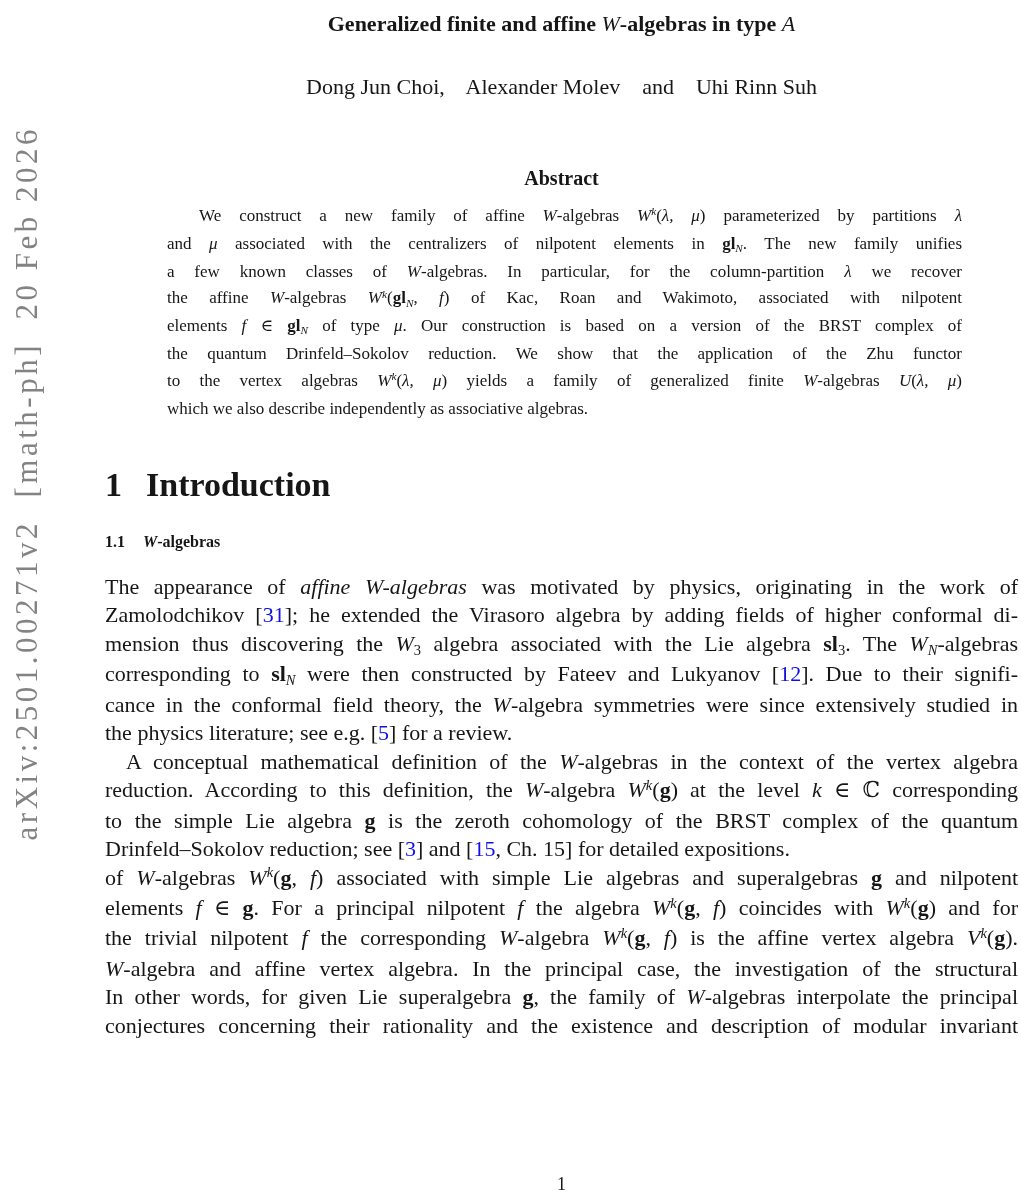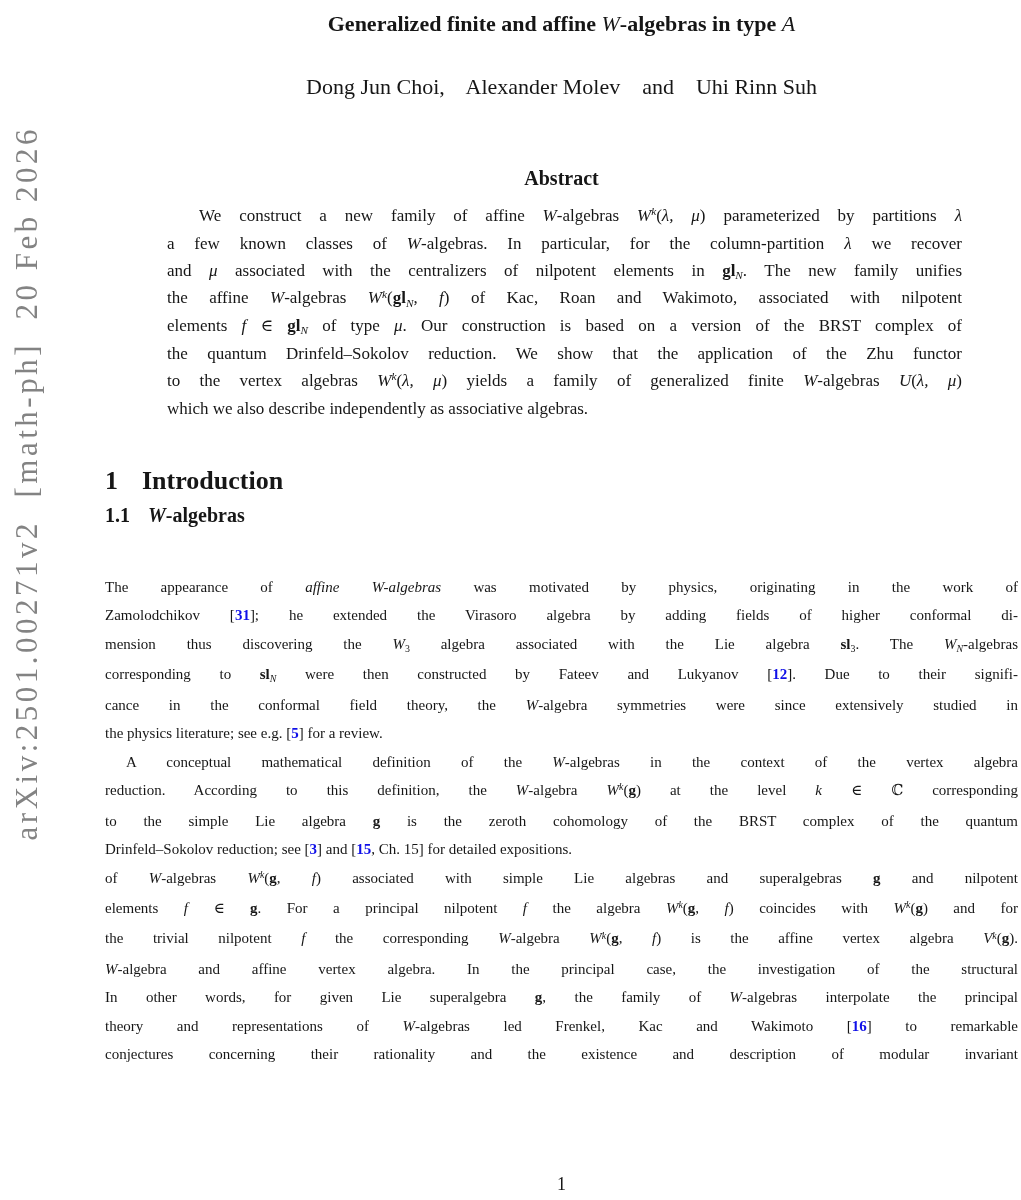--- a/index.html
+++ b/index.html
@@ -43,46 +43,46 @@
     position:absolute;top:167px;left:105px;width:913px;
     text-align:center;font-size:20px;font-weight:bold;
   }
   .abstract-body{
     position:absolute;top:203px;left:167px;width:795px;
     font-size:17px;
   }
   .abstract-body .line{line-height:26.8px;}
   .sec1{
     position:absolute;top:466px;left:105px;width:913px;
-    font-size:26px;font-weight:bold;
+    font-size:34px;font-weight:bold;
   }
   .sec11{
-    position:absolute;top:504px;left:105px;width:913px;
-    font-size:20px;font-weight:bold;
+    position:absolute;top:533px;left:105px;width:913px;
+    font-size:16px;font-weight:bold;
   }
   .sec11 .seg.i{font-weight:bold;font-style:italic;}
   .secgap1{display:inline-block;width:24px;}
   .secgap2{display:inline-block;width:18px;}
   .bodytext{
     position:absolute;top:573px;left:105px;width:913px;
-    font-size:15px;
+    font-size:22px;
   }
   .bodytext .line{line-height:28.45px;}
   .line{
     text-align:justify;
     text-align-last:justify;
   }
   .line.nojust{text-align:center;text-align-last:left;}
   .ind{display:inline-block;width:21px;}
   .abstract-body .ind{width:32px;}
   .seg.i{font-style:italic;}
   .seg.sup{font-style:italic;font-size:66%;position:relative;top:-0.5em;}
   .seg.subi{font-style:italic;font-size:66%;position:relative;top:0.28em;}
   .seg.sub{font-size:66%;position:relative;top:0.28em;}
-  .seg.ref{color:var(--link);font-weight:bold;}
+  .seg.ref{color:var(--link);}
   .seg.frak{font-weight:bold;}
   .seg.bb{font-family:"DejaVu Serif","DejaVu Sans",serif;}
   .pageno{
     position:absolute;top:1174px;left:105px;width:913px;
     text-align:center;font-size:18px;
   }
 </style>
 </head>
 <body>
 
@@ -93,22 +93,22 @@
   </div>
 
   <div class="title"><span class="seg">Generalized finite and affine </span><span class="seg i">W</span><span class="seg">-algebras in type </span><span class="seg i">A</span></div>
 
   <div class="authors">Dong Jun Choi,    Alexander Molev    and    Uhi Rinn Suh</div>
 
   <div class="abstract-heading">Abstract</div>
 
   <div class="abstract-body">
       <div class="line"><span class="ind"></span><span class="seg">We construct a new family of affine </span><span class="seg i">W</span><span class="seg">-algebras </span><span class="seg i">W</span><span class="seg sup">k</span><span class="seg">(</span><span class="seg i">λ, μ</span><span class="seg">)</span><span class="seg"> parameterized by partitions </span><span class="seg i">λ</span></div>
+      <div class="line"><span class="seg">and </span><span class="seg i">μ</span><span class="seg"> associated with the centralizers of nilpotent elements in </span><span class="seg frak">gl</span><span class="seg subi">N</span><span class="seg">. The new family unifies</span></div>
       <div class="line"><span class="seg">a few known classes of </span><span class="seg i">W</span><span class="seg">-algebras. In particular, for the column-partition </span><span class="seg i">λ</span><span class="seg"> we recover</span></div>
-      <div class="line"><span class="seg">and </span><span class="seg i">μ</span><span class="seg"> associated with the centralizers of nilpotent elements in </span><span class="seg frak">gl</span><span class="seg subi">N</span><span class="seg">. The new family unifies</span></div>
       <div class="line"><span class="seg">the affine </span><span class="seg i">W</span><span class="seg">-algebras </span><span class="seg i">W</span><span class="seg sup">k</span><span class="seg">(</span><span class="seg frak">gl</span><span class="seg subi">N</span><span class="seg">, </span><span class="seg i">f</span><span class="seg">)</span><span class="seg"> of Kac, Roan and Wakimoto, associated with nilpotent</span></div>
       <div class="line"><span class="seg">elements </span><span class="seg i">f</span><span class="seg"> ∈ </span><span class="seg frak">gl</span><span class="seg subi">N</span><span class="seg"> of type </span><span class="seg i">μ</span><span class="seg">. Our construction is based on a version of the BRST complex of</span></div>
       <div class="line"><span class="seg">the quantum Drinfeld–Sokolov reduction. We show that the application of the Zhu functor</span></div>
       <div class="line"><span class="seg">to the vertex algebras </span><span class="seg i">W</span><span class="seg sup">k</span><span class="seg">(</span><span class="seg i">λ, μ</span><span class="seg">)</span><span class="seg"> yields a family of generalized finite </span><span class="seg i">W</span><span class="seg">-algebras </span><span class="seg i">U</span><span class="seg">(</span><span class="seg i">λ, μ</span><span class="seg">)</span></div>
       <div class="line nojust"><span class="seg">which we also describe independently as associative algebras.</span></div>
     </div>
 
   <div class="sec1">
     <span>1</span><span class="secgap1"></span><span>Introduction</span>
   </div>
@@ -131,20 +131,19 @@
         <div class="line"><span class="seg">reduction. According to this definition, the </span><span class="seg i">W</span><span class="seg">-algebra </span><span class="seg i">W</span><span class="seg sup">k</span><span class="seg">(</span><span class="seg frak">g</span><span class="seg">) at the level </span><span class="seg i">k</span><span class="seg"> ∈ </span><span class="seg bb">ℂ</span><span class="seg"> corresponding</span></div>
         <div class="line"><span class="seg">to the simple Lie algebra </span><span class="seg frak">g</span><span class="seg"> is the zeroth cohomology of the BRST complex of the quantum</span></div>
         <div class="line nojust"><span class="seg">Drinfeld–Sokolov reduction; see [</span><span class="seg ref">3</span><span class="seg">] and [</span><span class="seg ref">15</span><span class="seg">, Ch. 15] for detailed expositions.</span></div>
       </div>
     <div>
         <div class="line"><span class="seg">of </span><span class="seg i">W</span><span class="seg">-algebras </span><span class="seg i">W</span><span class="seg sup">k</span><span class="seg">(</span><span class="seg frak">g</span><span class="seg">, </span><span class="seg i">f</span><span class="seg">) associated with simple Lie algebras and superalgebras </span><span class="seg frak">g</span><span class="seg"> and nilpotent</span></div>
         <div class="line"><span class="seg">elements </span><span class="seg i">f</span><span class="seg"> ∈ </span><span class="seg frak">g</span><span class="seg">. For a principal nilpotent </span><span class="seg i">f</span><span class="seg"> the algebra </span><span class="seg i">W</span><span class="seg sup">k</span><span class="seg">(</span><span class="seg frak">g</span><span class="seg">, </span><span class="seg i">f</span><span class="seg">)</span><span class="seg"> coincides with </span><span class="seg i">W</span><span class="seg sup">k</span><span class="seg">(</span><span class="seg frak">g</span><span class="seg">)</span><span class="seg"> and for</span></div>
         <div class="line"><span class="seg">the trivial nilpotent </span><span class="seg i">f</span><span class="seg"> the corresponding </span><span class="seg i">W</span><span class="seg">-algebra </span><span class="seg i">W</span><span class="seg sup">k</span><span class="seg">(</span><span class="seg frak">g</span><span class="seg">, </span><span class="seg i">f</span><span class="seg">)</span><span class="seg"> is the affine vertex algebra </span><span class="seg i">V</span><span class="seg sup">k</span><span class="seg">(</span><span class="seg frak">g</span><span class="seg">).</span></div>
         <div class="line"><span class="seg i">W</span><span class="seg">-algebra and affine vertex algebra. In the principal case, the investigation of the structural</span></div>
         <div class="line"><span class="seg">In other words, for given Lie superalgebra </span><span class="seg frak">g</span><span class="seg">, the family of </span><span class="seg i">W</span><span class="seg">-algebras interpolate the principal</span></div>
-        <div class="line"><span class="seg">theory and representations of </span><span class="seg i">W</span><span class="seg">-algebras led Frenkel, Kac and Wakimoto [</span><span class="seg ref">16</span><span class="seg">] to remarkable</span></div>
         <div class="line"><span class="seg">conjectures concerning their rationality and the existence and description of modular invariant</span></div>
       </div>
   </div>
 
   <div class="pageno">1</div>
 
 </div>
 
 </body></html>

